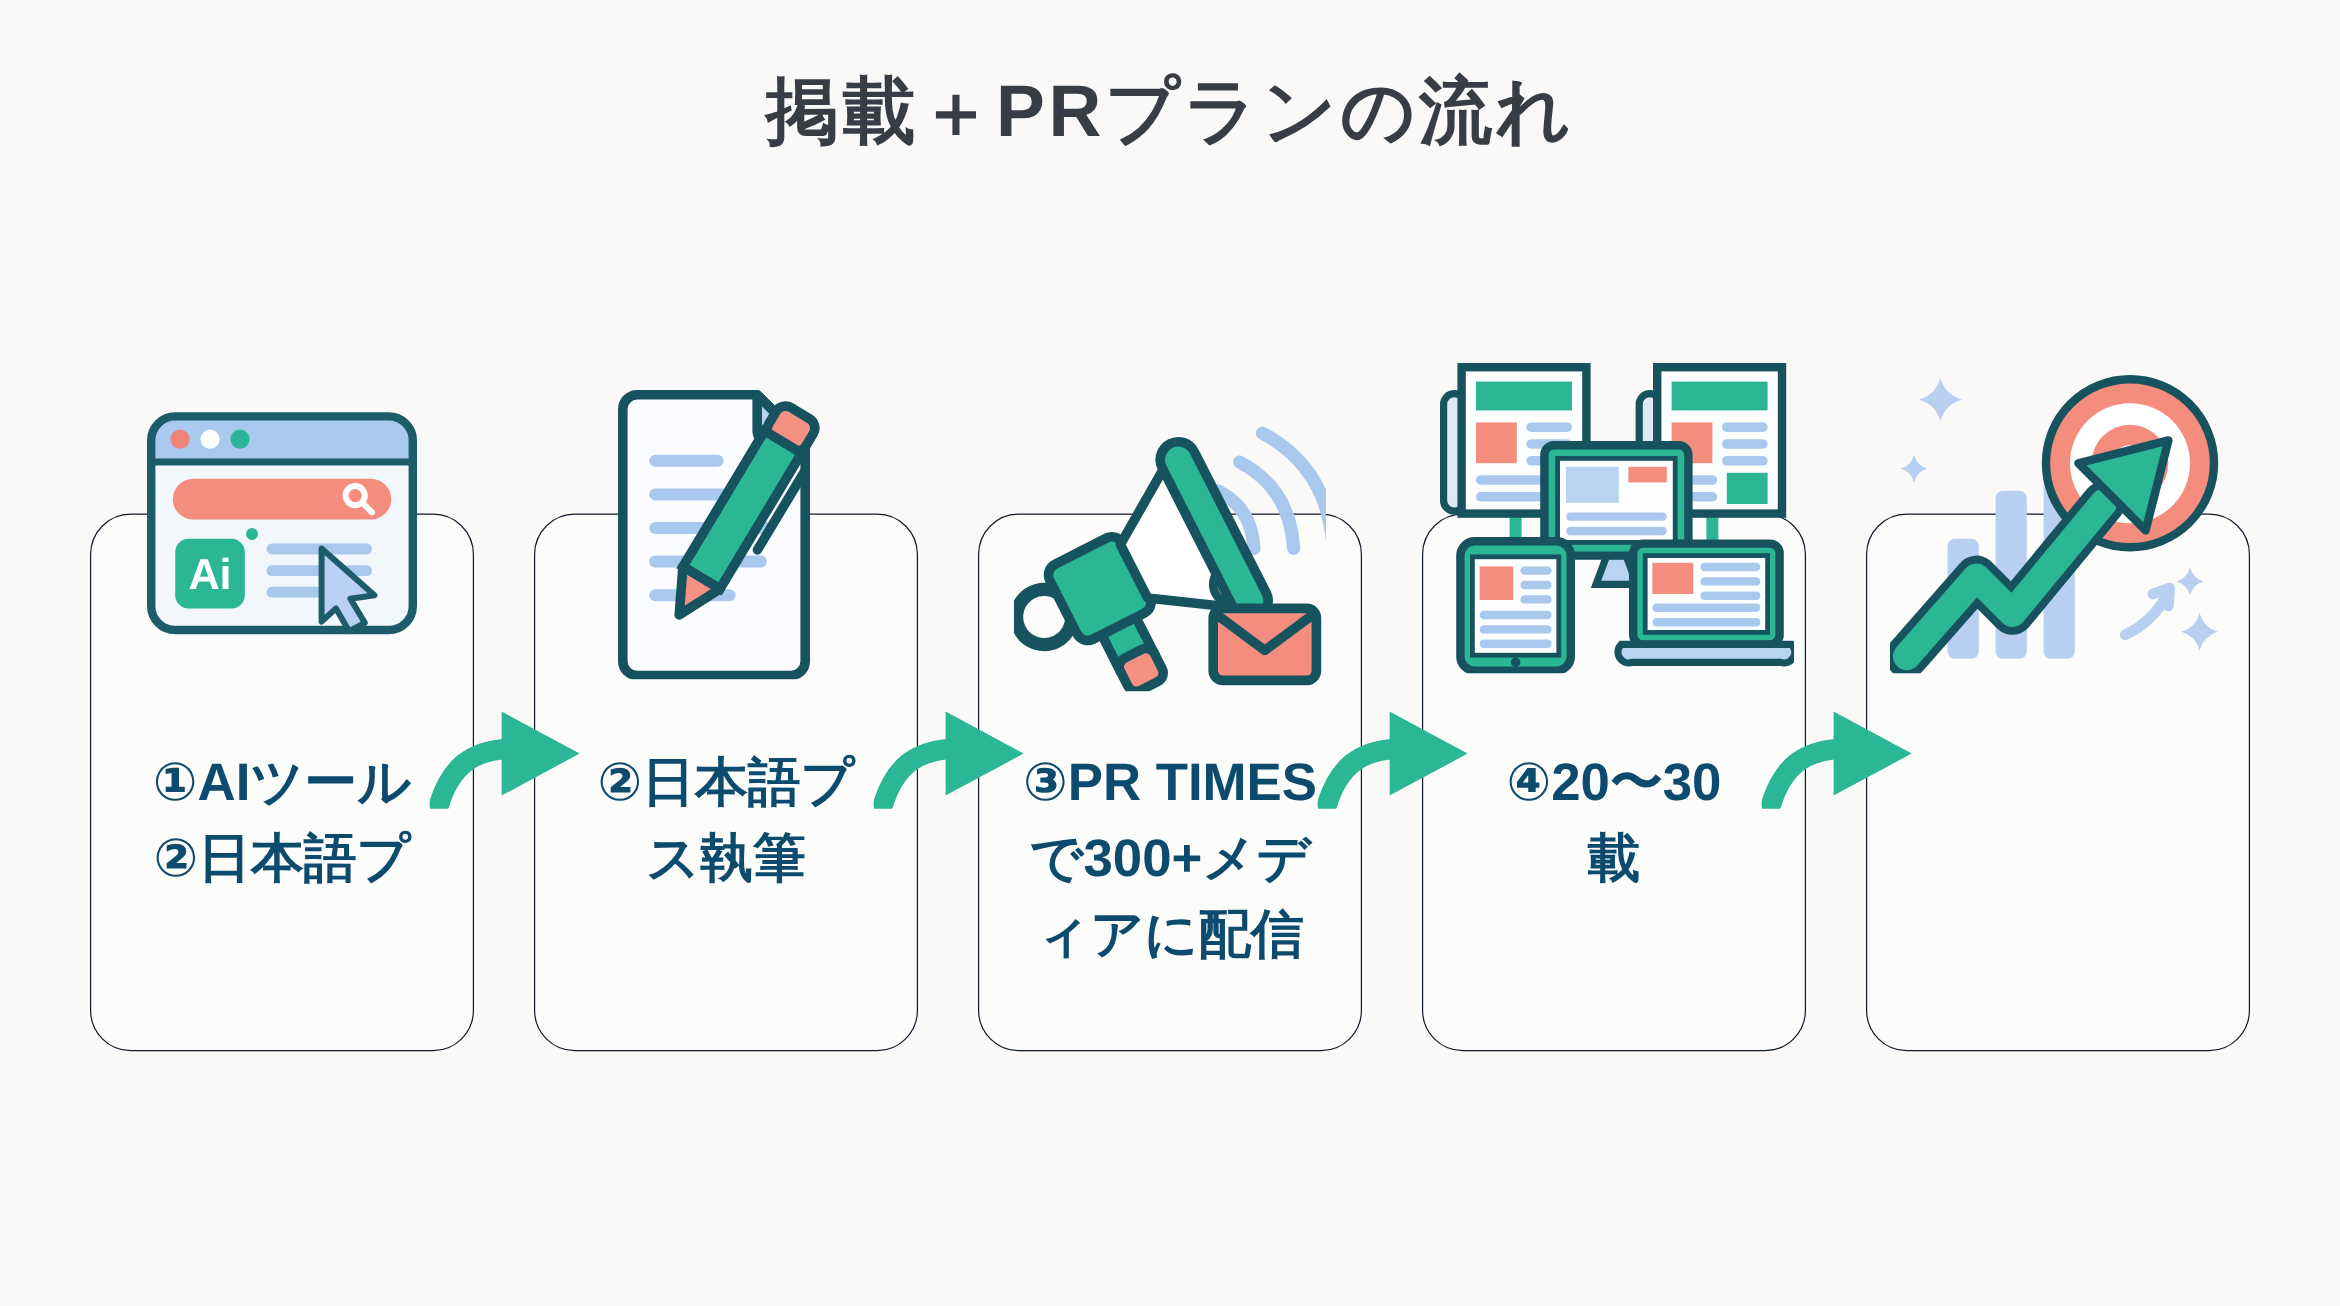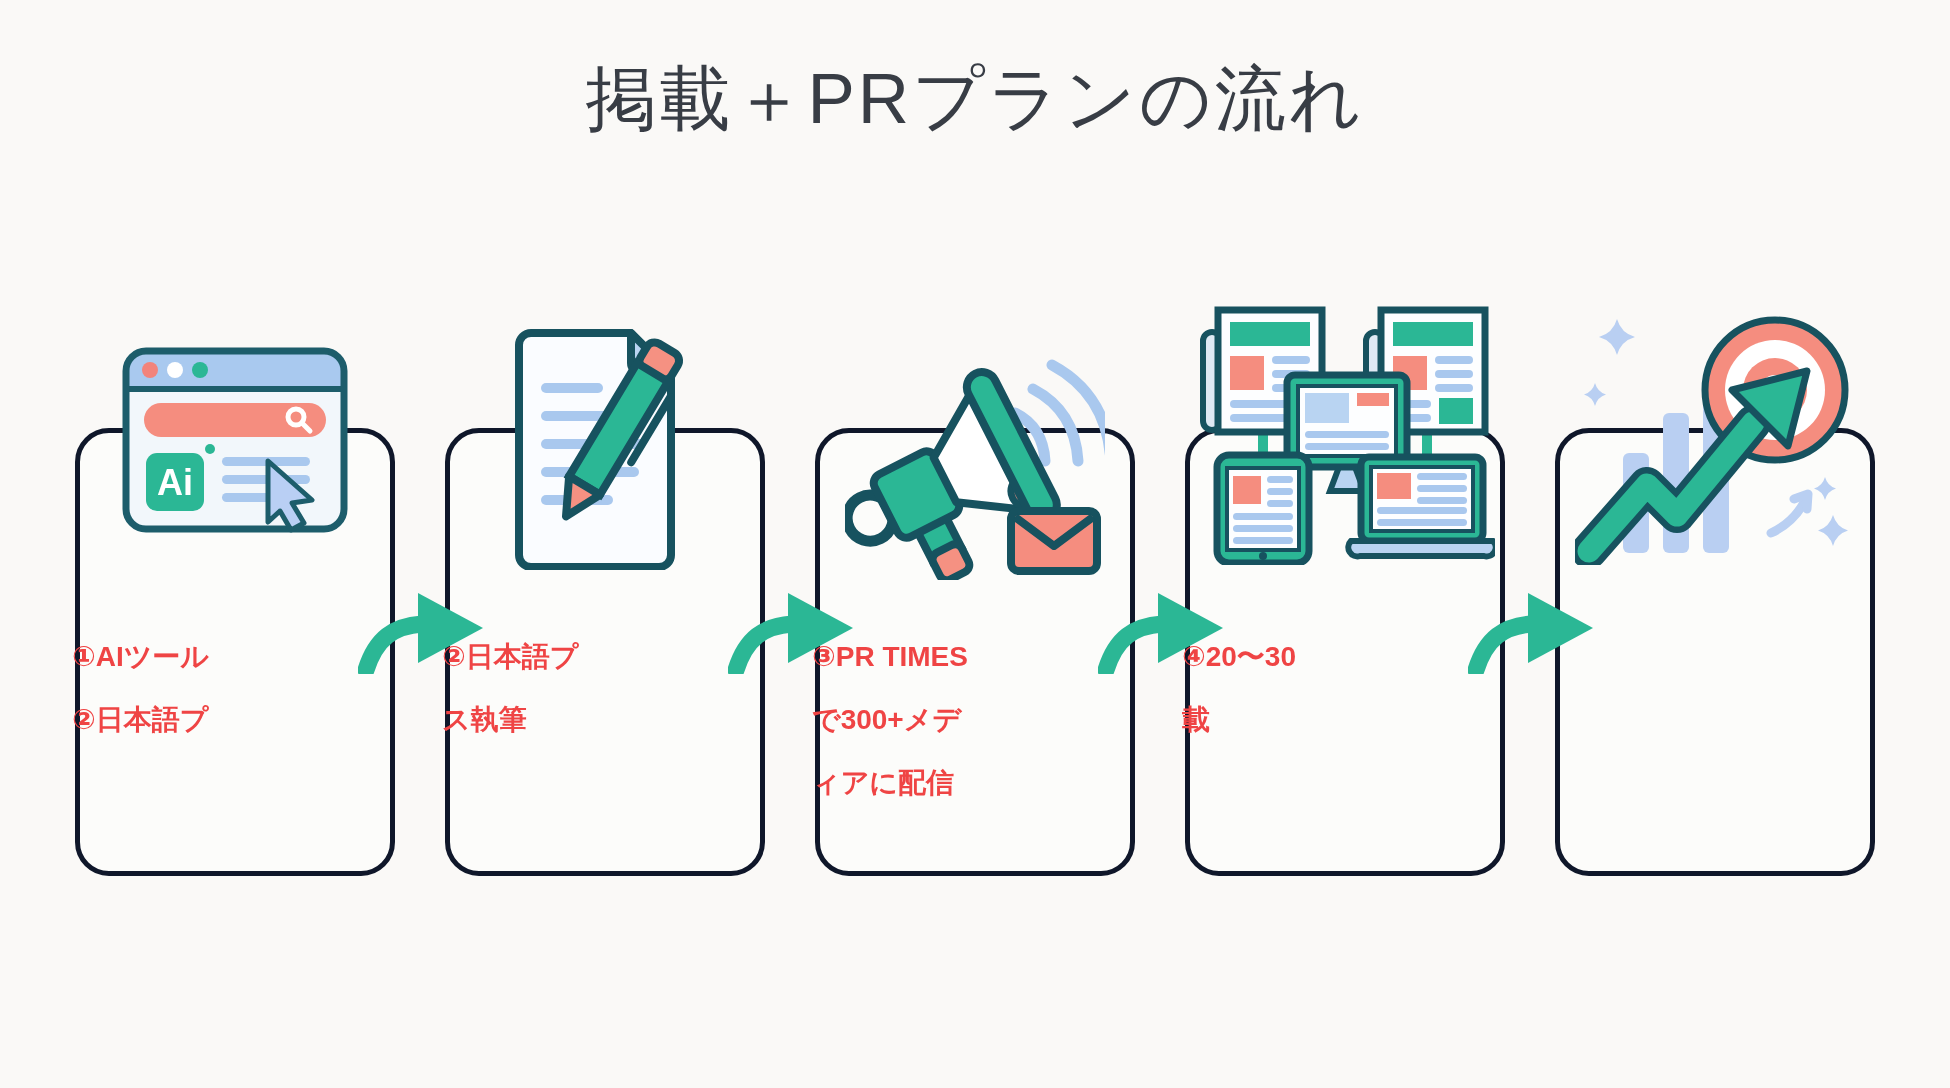--- a/index.html
+++ b/index.html
@@ -1,25 +1,25 @@
 <!DOCTYPE html>
 <html><head>
 <meta charset="utf-8">
 <style>
   * { margin:0; padding:0; box-sizing:border-box; }
   html,body { width:1950px; height:1088px; }
   body { font-family:"Liberation Sans","DejaVu Sans",sans-serif; background:#faf9f7; }
   .canvas { position:relative; width:1950px; height:1088px; background:#faf9f7; overflow:hidden; }
   .title { position:absolute; top:52px; left:0; width:100%; text-align:center;
-           font-size:71px; font-weight:400; color:#383d45; letter-spacing:3px; }
+           font-size:61px; font-weight:700; color:#383d45; letter-spacing:3px; }
   .card { position:absolute; top:428px; width:320px; height:448px;
-          border:5px solid #0f172a; border-radius:34px; background:#fcfcfa;padding-left:38px; }
+          border:1px solid #0f172a; border-radius:34px; background:#fcfcfa;padding-left:38px; }
   .icon-wrap { position:absolute; left:50%; transform:translateX(-50%); }
-  .label { position:absolute; top:192px; left:-8px; right:-8px; text-align:left;
-           font-weight:900; font-size:28px; line-height:63px; color:#ef4444; }
+  .label { position:absolute; top:192px; left:-8px; right:-8px; text-align:center;
+           font-weight:900; font-size:44px; line-height:63px; color:#0c4a6e; }
   .label div { white-space:nowrap; }
   .arrow { position:absolute; top:578px; width:132px; height:96px; z-index:5; }
   svg { display:block; width:100%; height:100%; }
 </style>
 </head>
 <body>
 
 <div class="canvas">
 
   <h1 class="title">掲載＋PRプランの流れ</h1>

